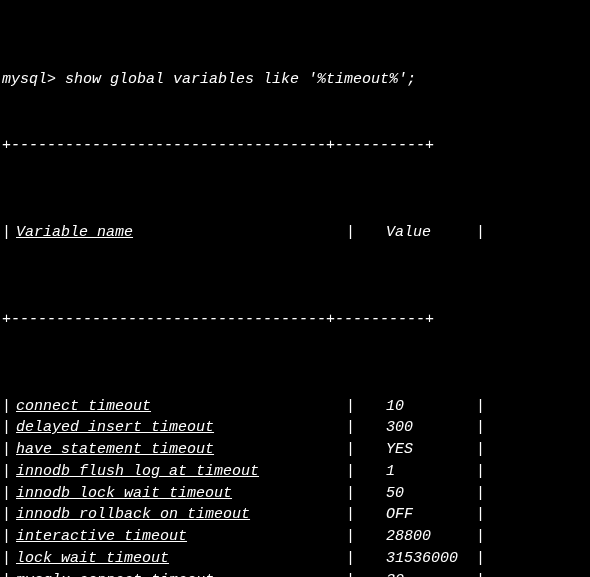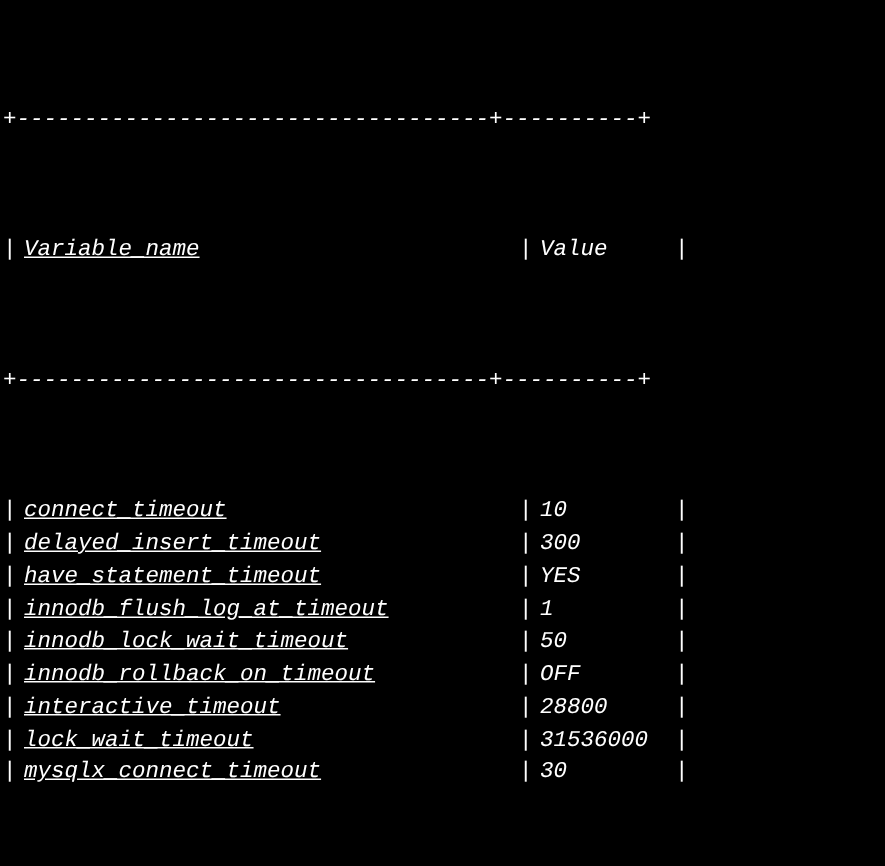--- a/index.html
+++ b/index.html
@@ -25,29 +25,31 @@
   }
   .pipe { width: 10px; text-align: left; }
   .col-name {
     width: 330px;
     padding-left: 4px;
     text-decoration: underline;
   }
   .col-val {
     width: 90px;
     padding-left: 4px;
+    margin-left: 26px;
   }
   .pipe-mid { width: 10px; }
   .pipe-end { width: 10px; }
 </style>
 </head>
 <body>
 
 <div class="terminal">
 
+  <span class="prompt-line">mysql&gt; show global variables like '%timeout%';</span>
   <span class="sep-line">+-----------------------------------+----------+</span>
 
   <div class="row">
     <span class="pipe">|</span>
     <span class="col-name">Variable_name</span>
     <span class="pipe-mid">|</span>
     <span class="col-val">Value</span>
     <span class="pipe-end">|</span>
   </div>
 

